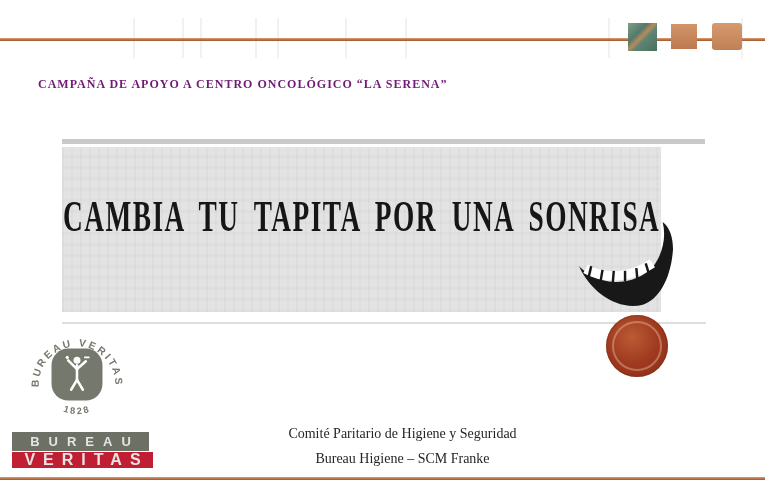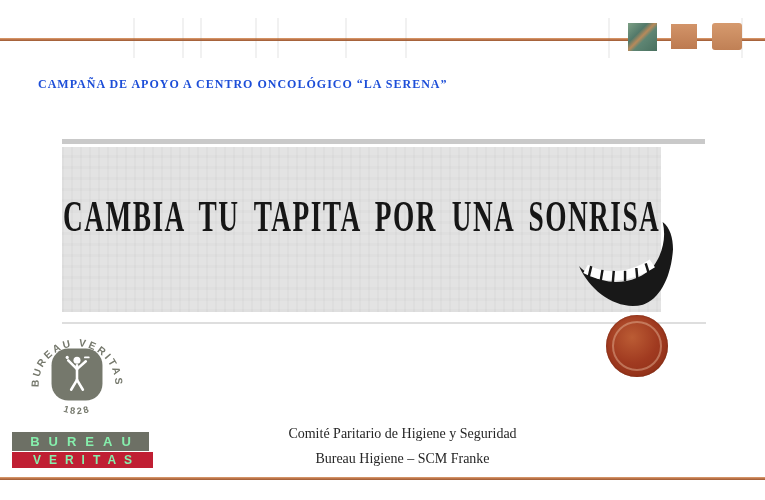--- a/index.html
+++ b/index.html
@@ -26,21 +26,21 @@
     left:671px;top:24px;width:26px;height:25px;
     background:linear-gradient(180deg,#d29469 0%,#bd7a50 100%);
   }
   .sq-copper-2{
     left:712px;top:23px;width:30px;height:27px;border-radius:3px;
     background:linear-gradient(180deg,#d69a6e 0%,#c08055 100%);
   }
   
   .header-text{
     position:absolute;left:38px;top:77px;
-    font-size:12px;font-weight:bold;letter-spacing:1px;color:#1d4ed8;
+    font-size:12px;font-weight:bold;letter-spacing:1px;color:#701a75;
     white-space:nowrap;
   }
   
   .banner-strip{
     position:absolute;left:62px;top:139px;width:643px;height:5px;background:#c9c9c9;
   }
   .banner{
     position:absolute;left:62px;top:147px;width:599px;height:165px;
     background:
       repeating-linear-gradient(90deg,rgba(0,0,0,0.025) 0 2px,transparent 2px 9px),
@@ -65,25 +65,25 @@
     box-shadow:inset 0 0 2px #6f2410;
   }
   .seal::after{
     content:"";position:absolute;left:6px;top:6px;right:6px;bottom:6px;
     border:2px solid rgba(233,186,158,0.45);border-radius:50%;
   }
   
   .bv-emblem{position:absolute;left:28px;top:327px;width:98px;height:100px;}
   .bv-bar{
     position:absolute;display:flex;align-items:center;justify-content:center;
-    font-family:"Liberation Sans",sans-serif;font-weight:bold;color:#86efac;
+    font-family:"Liberation Sans",sans-serif;font-weight:bold;color:#e5e5e5;
   }
   .bv-bar-top{left:12px;top:432px;width:137px;height:19px;background:#6d7065;font-size:13px;}
   .bv-bar-top span{letter-spacing:9px;margin-right:-9px;}
-  .bv-bar-bottom{left:12px;top:452px;width:141px;height:16px;background:#c01f33;font-size:12px;justify-content:center;}
+  .bv-bar-bottom{left:12px;top:452px;width:141px;height:16px;background:#c01f33;font-size:16px;justify-content:center;}
   .bv-bar-bottom span{letter-spacing:8px;margin-right:-8px;}
   
   .footer{
     position:absolute;left:40px;right:0;top:421px;text-align:center;
     color:#262626;font-size:14px;line-height:25px;
   }
 </style>
 </head>
 <body>
 

